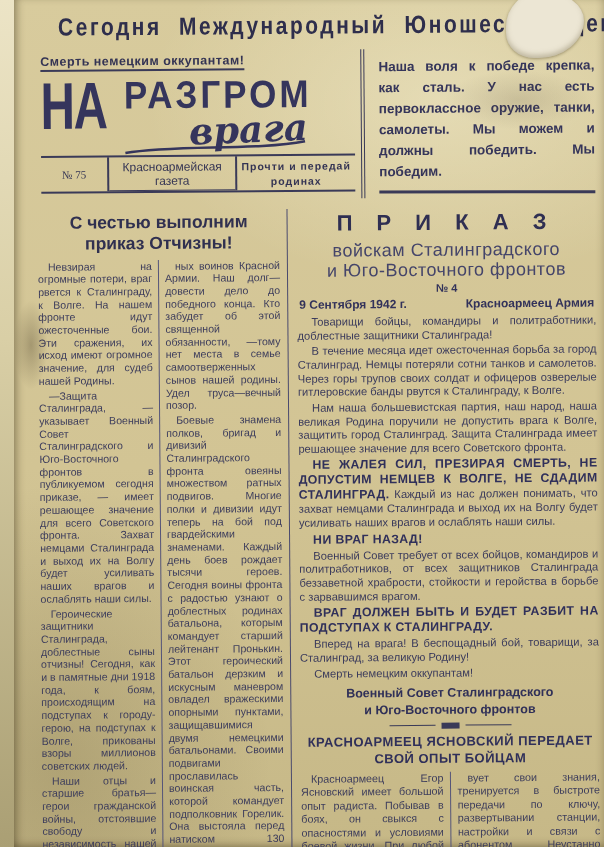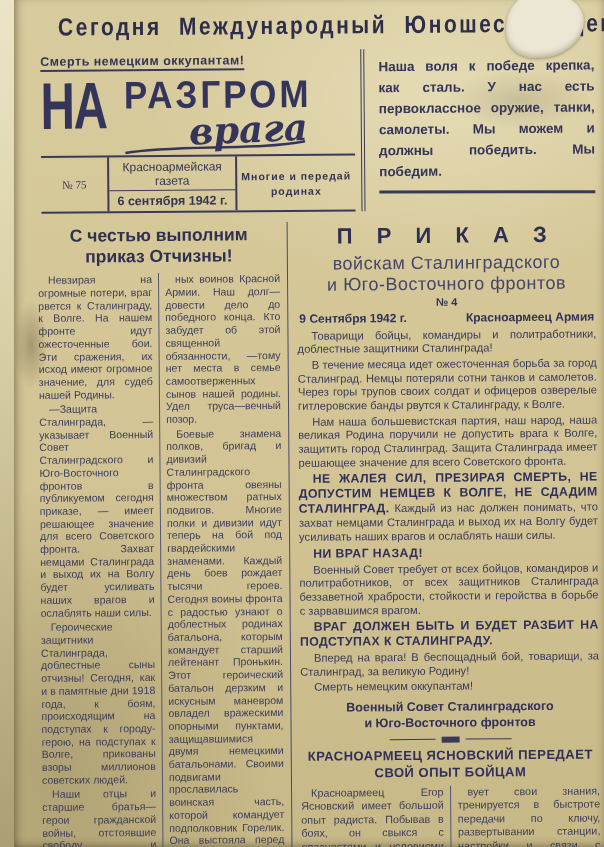--- a/index.html
+++ b/index.html
@@ -102,24 +102,23 @@
                     <path d="M2,9 C60,1 160,13 218,4" stroke="#35355c" stroke-width="3" fill="none"></path>
                   </svg>
                 <span>врага</span>
               </span>
             </span>
           </div>
           <div class="info-bar">
             <div class="info-issue">№ 75</div>
             <div class="info-center">
               <div class="l1">Красноармейская газета</div>
-              <div class="l2">6 сентября 1942 г.</div>
             </div>
             <div class="info-pass">
-              <span>Многие и передай</span>
+              <span>Прочти и передай</span>
               <span>родинах</span>
             </div>
           </div>
         </div>
         <div class="quote-box">
           <div class="quote-text">Наша воля к победе крепка, как сталь. У нас есть первоклассное оружие, танки, самолеты. Мы можем и должны победить. Мы победим.</div>
           <div class="quote-rule"></div>
         </div>
       </div>
 

